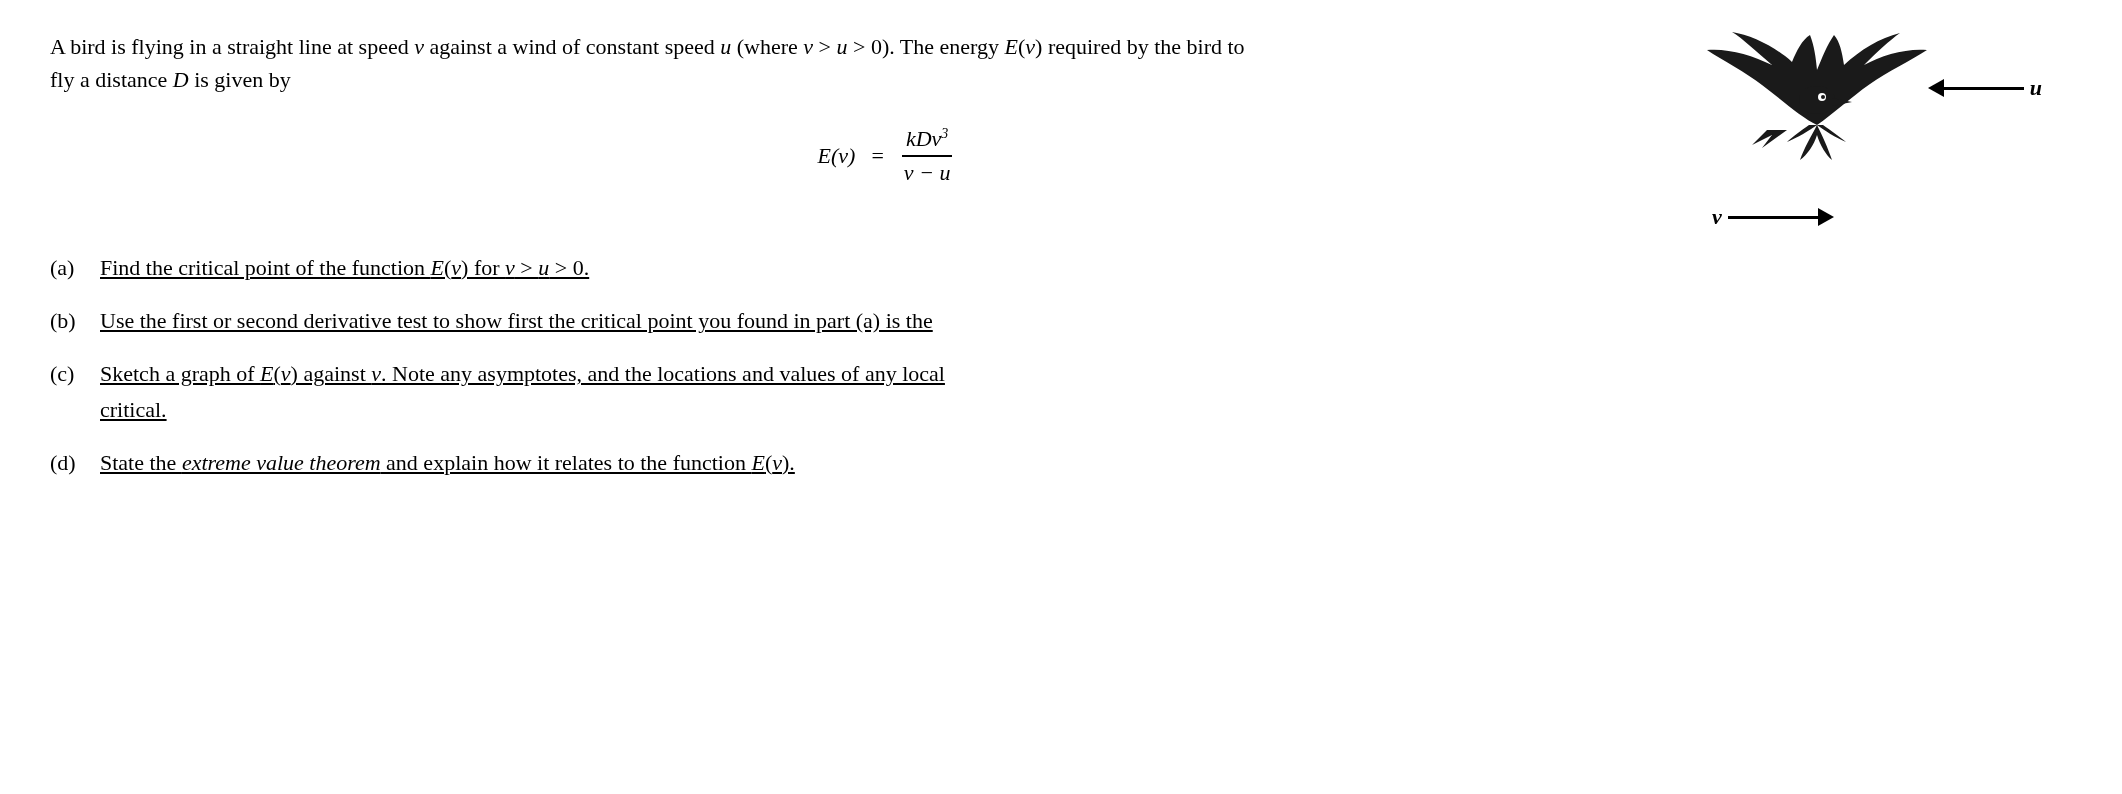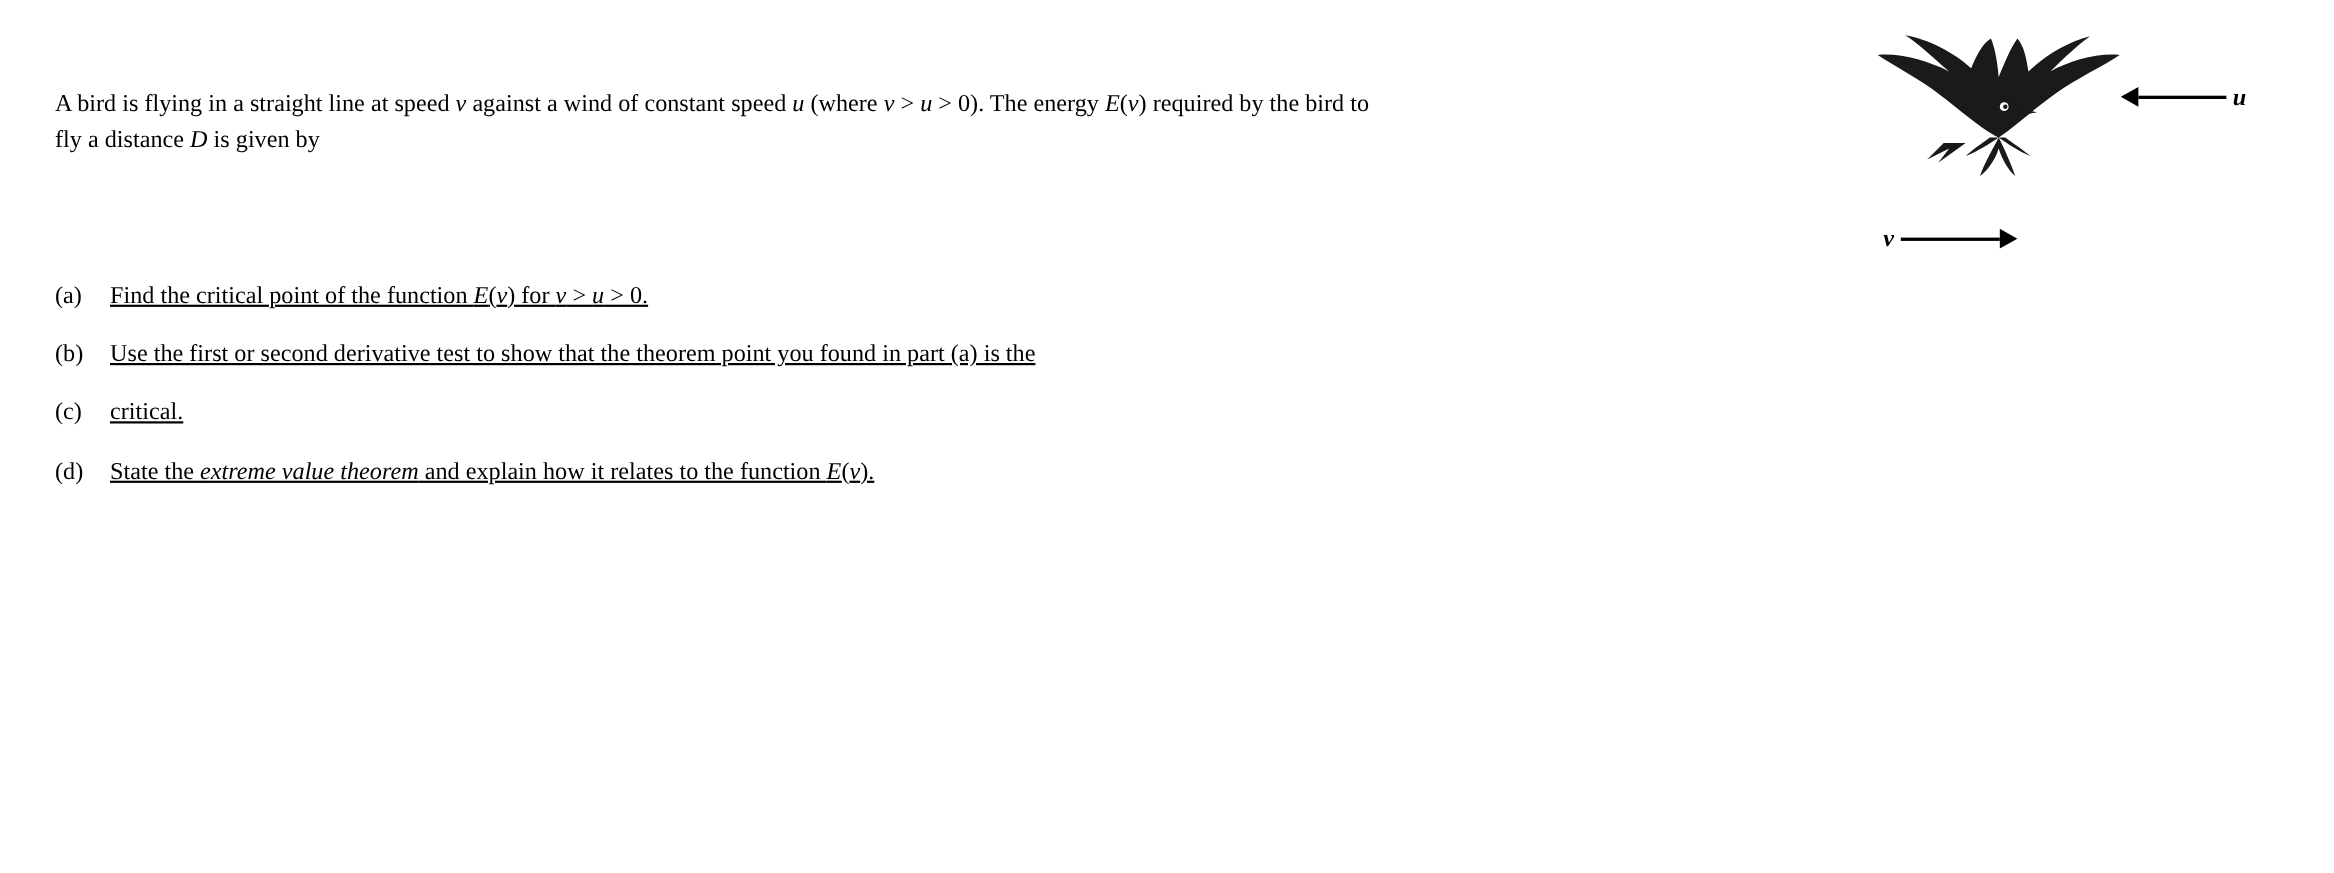--- a/index.html
+++ b/index.html
@@ -200,27 +200,35 @@
     .question-line {
       line-height: 1.6;
     }
   </style>
 </head>
 <body>
 
 <div class="main-content">
 
   <div style="display: flex; align-items: flex-start;">
-    <div style="flex: 1; margin-top: 47px;">
+    <div style="flex: 1;">
 
       <p class="intro-text">
         A bird is flying in a straight line at speed <span class="italic-var">v</span> against a wind of constant speed <span class="italic-var">u</span> (where <span class="italic-var">v</span> &gt; <span class="italic-var">u</span> &gt; 0). The
         energy <span class="italic-var">E</span>(<span class="italic-var">v</span>) required by the bird to fly a distance <span class="italic-var">D</span> is given by
       </p>
 
+      <div class="formula-block">
+        <span class="formula-lhs"><span class="italic-var">E</span>(<span class="italic-var">v</span>)</span>
+        <span class="equals">=</span>
+        <span class="fraction">
+          <span class="numerator"><span class="italic-var">kDv</span><sup>3</sup></span>
+          <span class="denominator"><span class="italic-var">v</span> − <span class="italic-var">u</span></span>
+        </span>
+      </div>
 
     </div>
 
     <div class="diagram-section">
       <div class="bird-diagram">
 
         <svg class="bird-svg" width="230" height="160" viewBox="0 0 230 160">
 
           <path d="
             M 115 95
@@ -291,29 +299,30 @@
       <span class="question-label">(a)</span>
       <span class="question-text">
         Find the critical point of the function <span class="italic-var">E</span>(<span class="italic-var">v</span>) for <span class="italic-var">v</span> &gt; <span class="italic-var">u</span> &gt; 0.
       </span>
     </div>
 
     <div class="question-item">
       <span class="question-label">(b)</span>
       <span class="question-text">
         <div class="two-line-question">
-          <div class="question-line">Use the first or second derivative test to show that the theorem point you found in part (a) is the</div>
+          <div class="question-line">Use the first or second derivative test to show first the critical point you found in part (a) is the</div>
         </div>
       </span>
     </div>
 
     <div class="question-item">
       <span class="question-label">(c)</span>
       <span class="question-text">
         <div class="two-line-question">
+          <div class="question-line">Sketch a graph of <span class="italic-var">E</span>(<span class="italic-var">v</span>) against <span class="italic-var">v</span>.  Note any asymptotes, and the locations and values of any local</div>
           <div class="question-line">critical.</div>
         </div>
       </span>
     </div>
 
     <div class="question-item">
       <span class="question-label">(d)</span>
       <span class="question-text">
         State the <span class="italic">extreme value theorem</span> and explain how it relates to the function <span class="italic-var">E</span>(<span class="italic-var">v</span>).
       </span>

